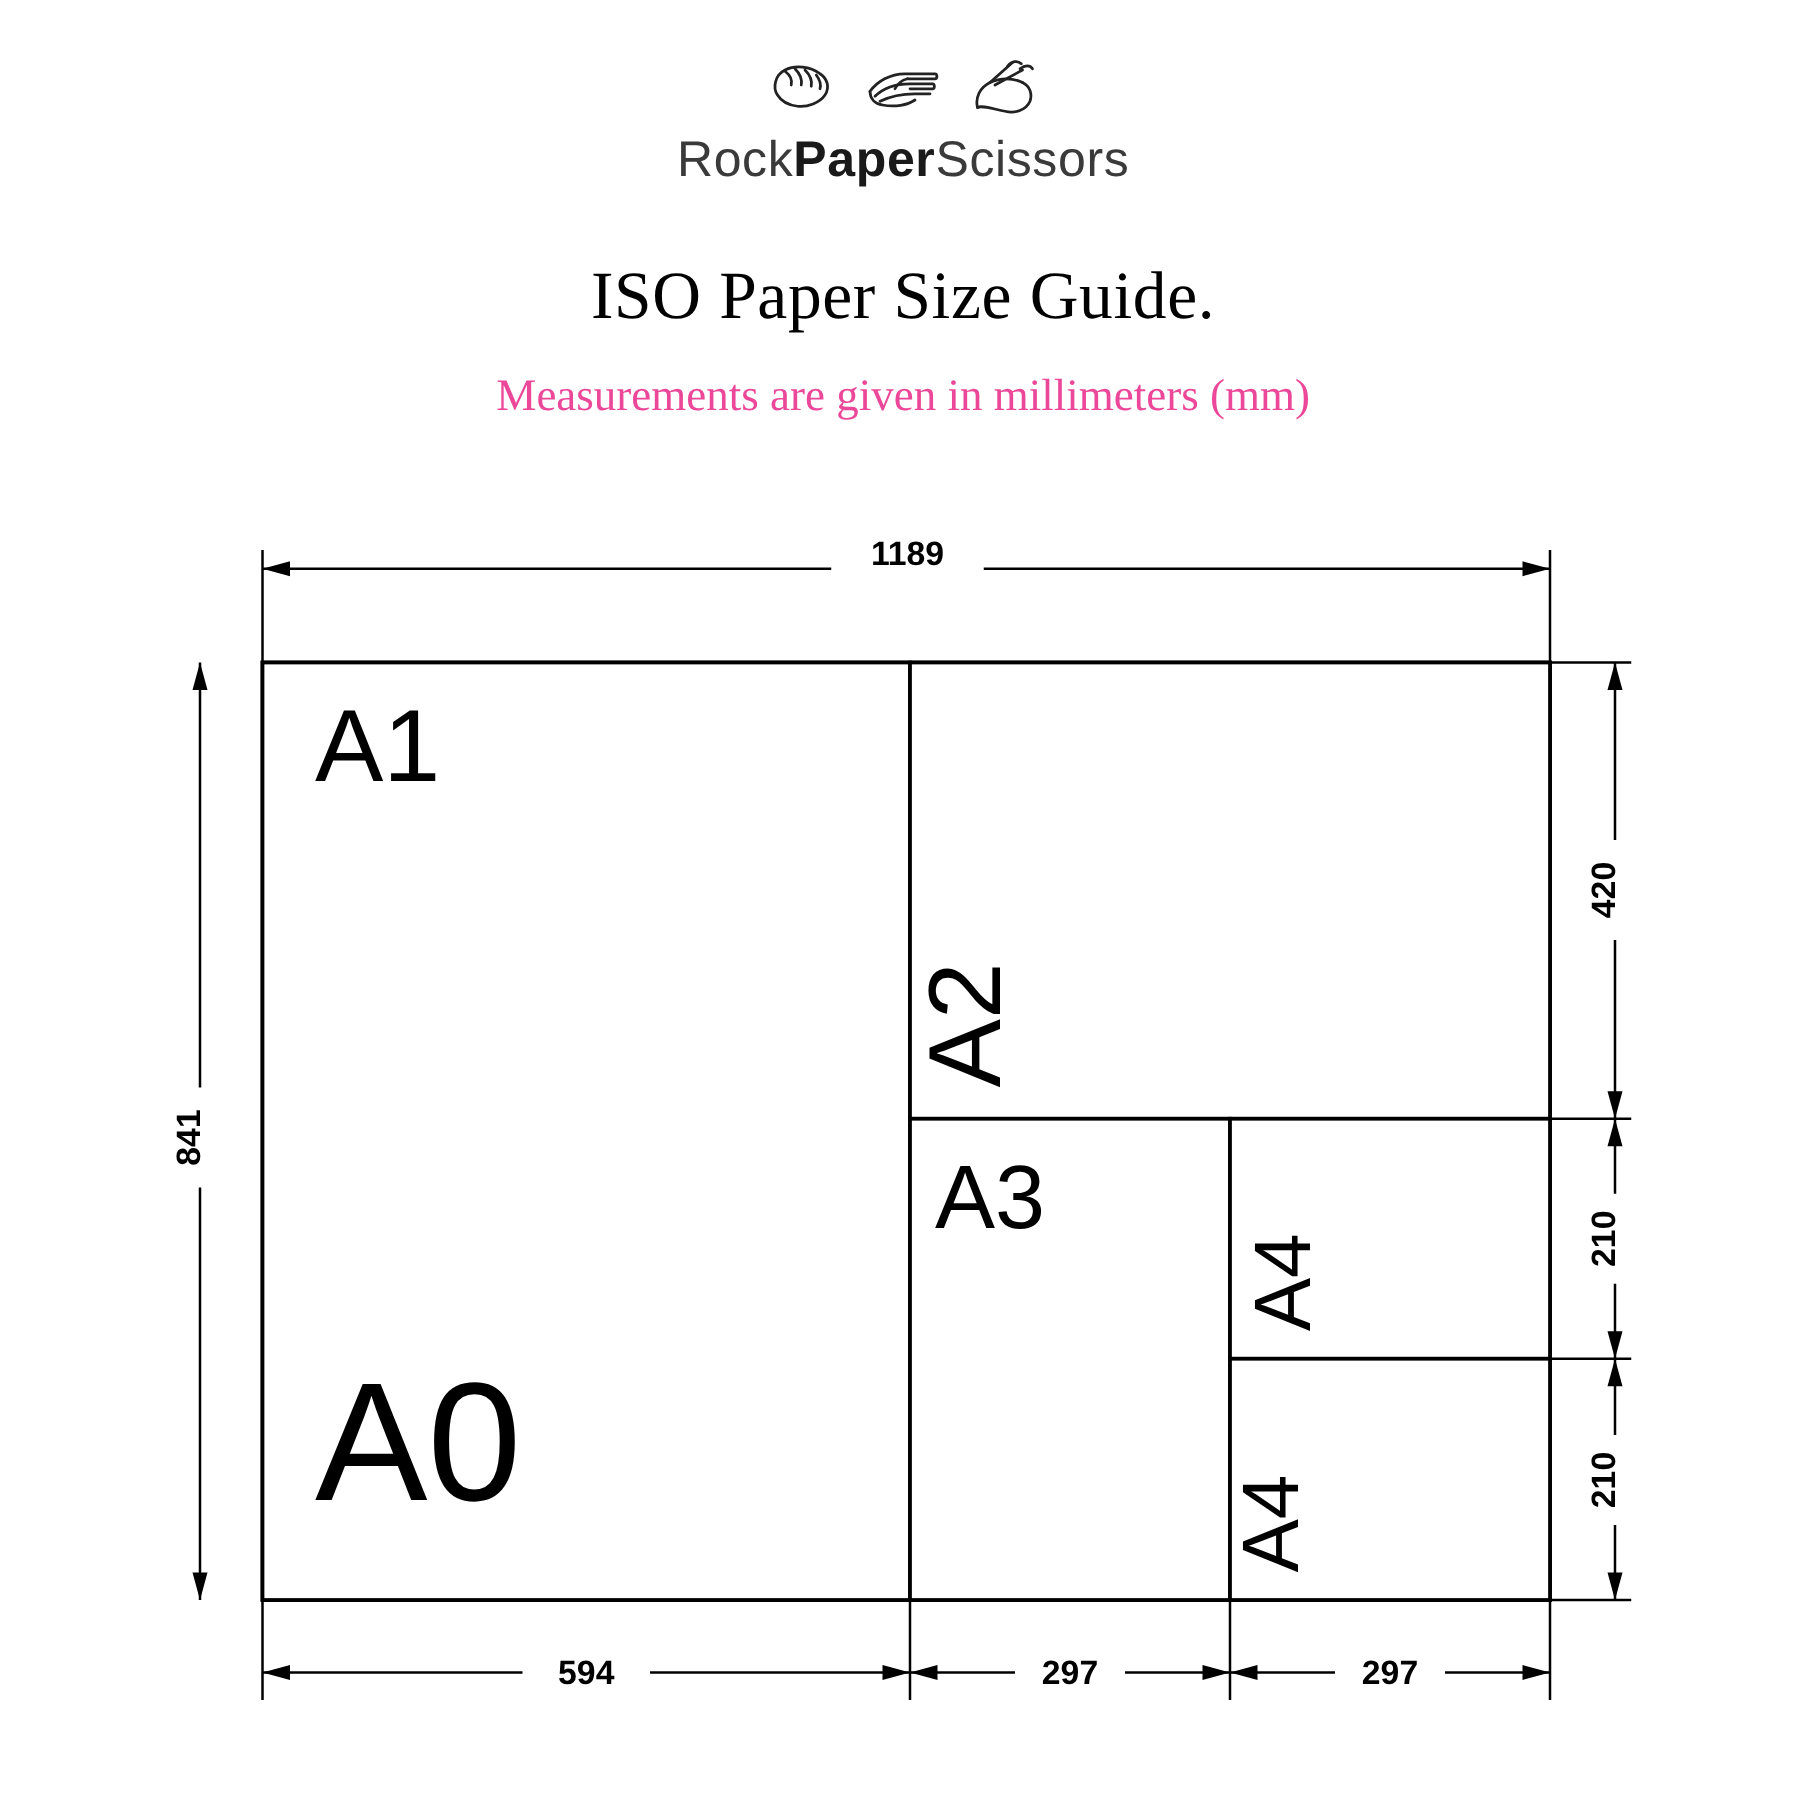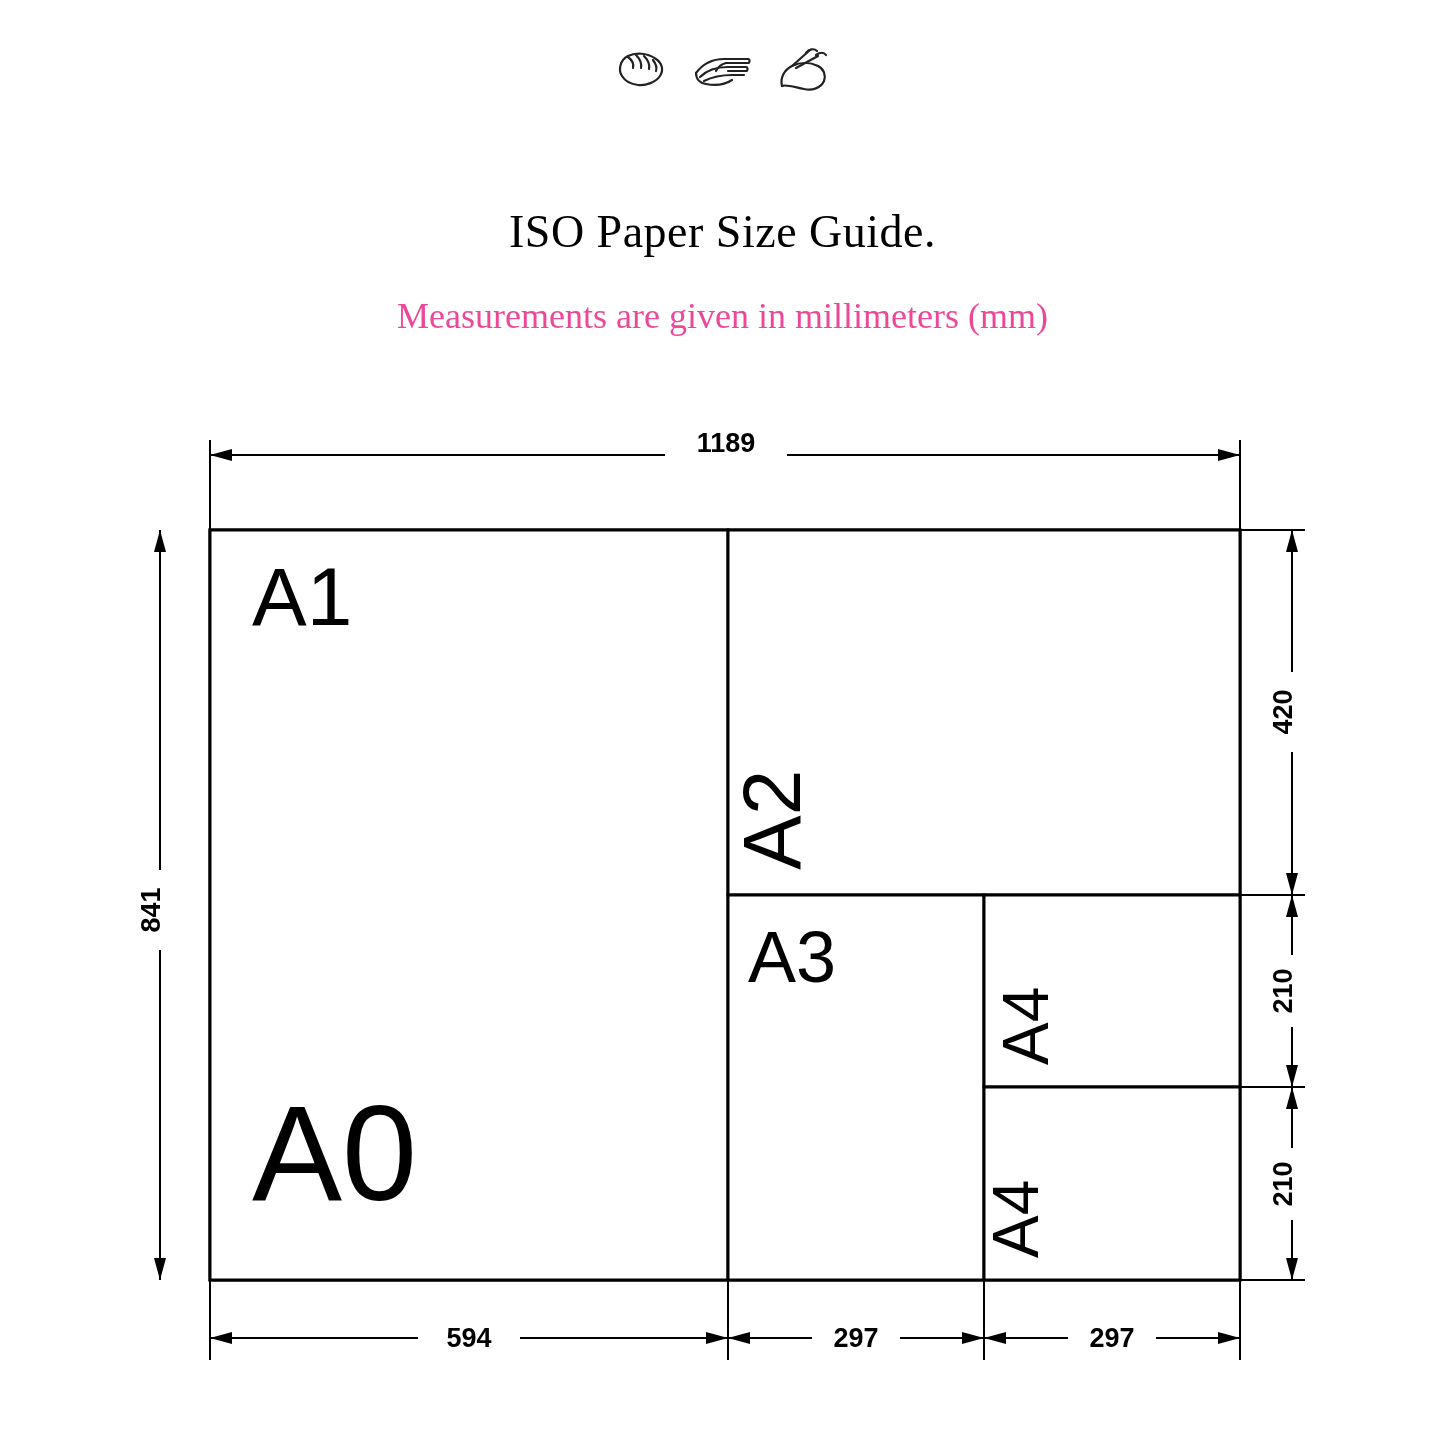--- a/index.html
+++ b/index.html
@@ -43,21 +43,21 @@
     color: #1a1a1a;
   }
 
   .title {
     position: absolute;
     top: 205px;
     left: 0;
     width: 100%;
     text-align: center;
     font-family: "Liberation Serif", serif;
-    font-size: 46px;
+    font-size: 54px;
     letter-spacing: 0.5px;
     color: #000;
   }
   .subtitle {
     position: absolute;
     top: 295px;
     left: 0;
     width: 100%;
     text-align: center;
     font-family: "Liberation Serif", serif;
@@ -130,20 +130,23 @@
       <g fill="none" stroke="#222" stroke-width="2.2" stroke-linejoin="round" stroke-linecap="round">
         <path d="M6 42 C4 34 8 26 16 22 C24 18 34 18 42 22"></path>
         <path d="M16 22 L34 6"></path>
         <path d="M20 24 L42 12"></path>
         <path d="M42 22 C48 25 50 31 48 37 C45 44 36 47 28 45 C18 43 9 40 6 42"></path>
         <path d="M30 9 C33 5 38 4 41 7"></path>
         <path d="M40 11 C44 8 48 8 50 11"></path>
       </g>
     </svg>
   </div>
+  <div class="brand-name">
+    <span>Rock</span><span class="bold">Paper</span><span>Scissors</span>
+  </div>
 </div>
 
 <div class="title">ISO Paper Size Guide.</div>
 <div class="subtitle">Measurements are given in millimeters (mm)</div>
 
 <div class="diagram">
 <svg width="1445" height="1000" viewBox="0 0 1445 1000">
 
   <rect class="box" x="210" y="130" width="1030" height="750"></rect>
 

